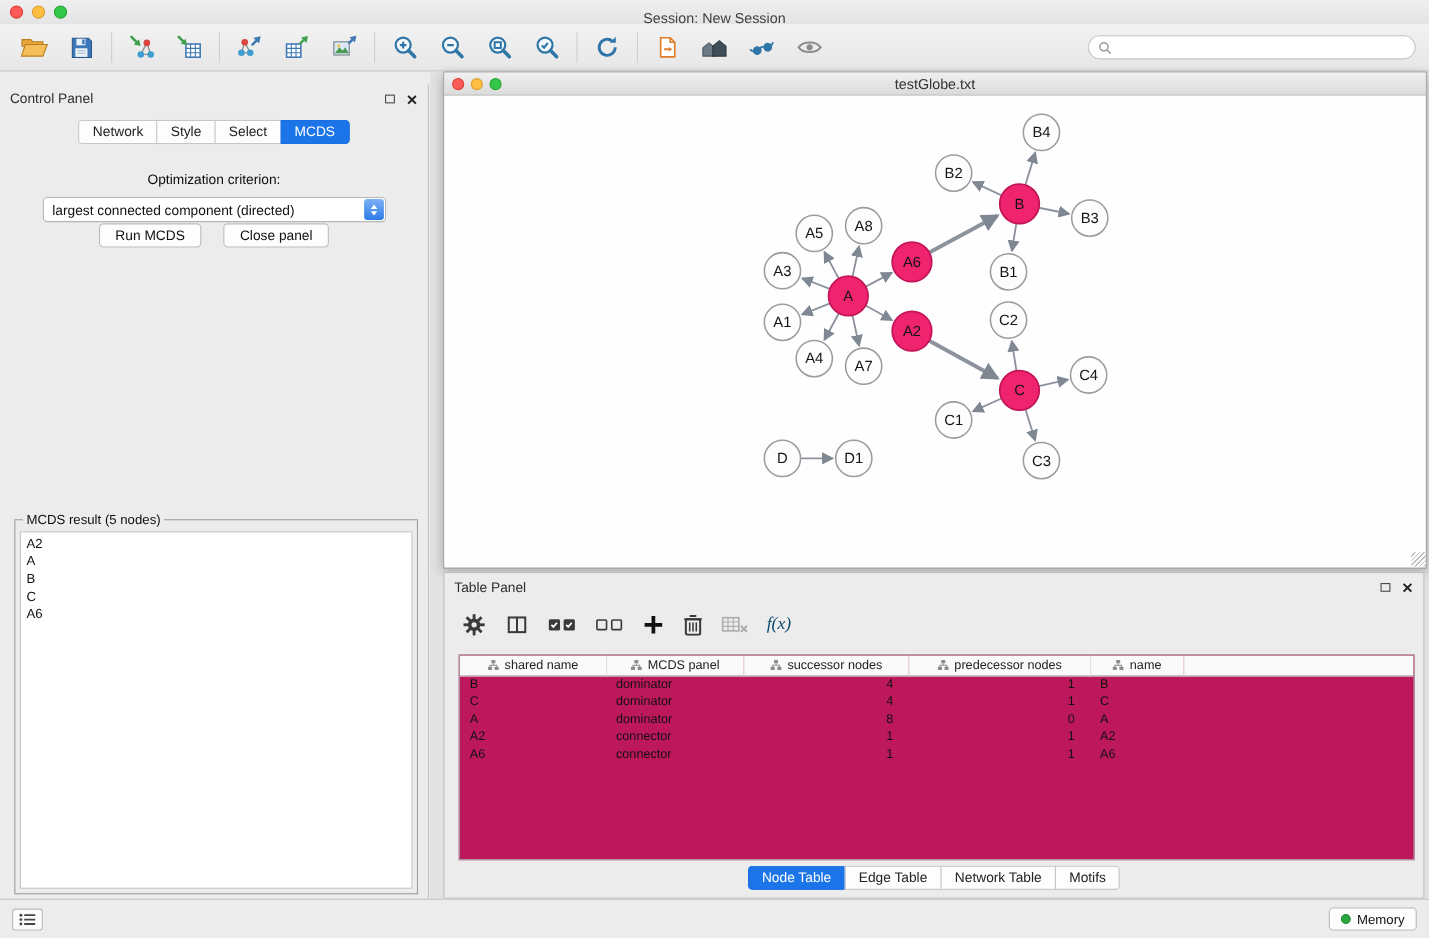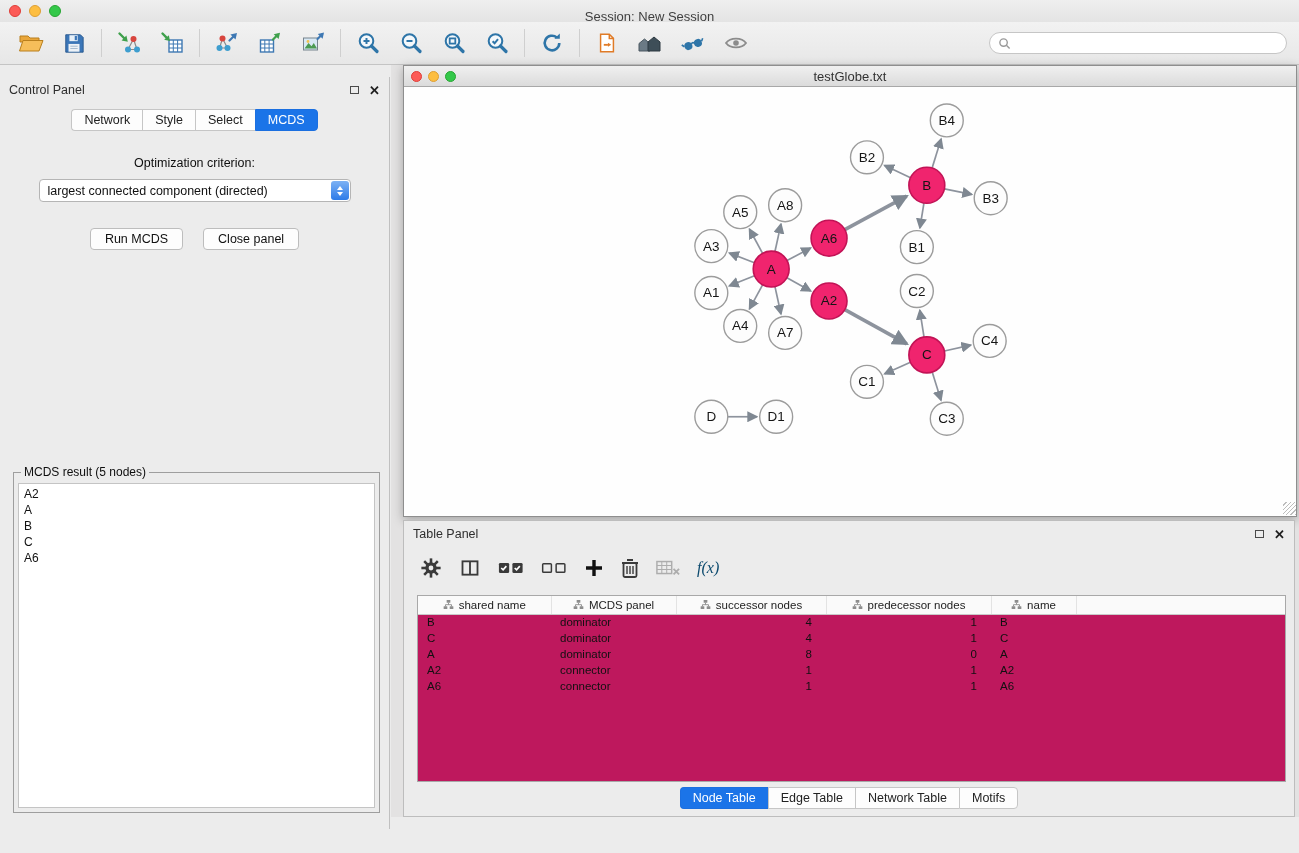--- a/index.html
+++ b/index.html
@@ -40,21 +40,21 @@
   .cp-tabs{margin-top:6px}
   .seg-tab{font-size:12.5px;padding:3px 12px;background:#FDFDFD;border:1px solid #C6C6C6;border-right:none;color:#222}
   .seg-tab:first-child{border-radius:4px 0 0 4px}
   .seg-tab:last-child{border-right:1px solid #C6C6C6;border-radius:0 4px 4px 0}
   .seg-tab.active{background:#1B74E8;border-color:#1B6FE0;color:#fff}
   .opt-label{margin-top:25px;text-align:center;font-size:12.5px;color:#0E0E0E}
   .combo{margin:9px auto 0;width:312px;height:23px;background:#fff;border:1px solid #B5B5B5;border-radius:4px;display:flex;align-items:center;font-size:12.5px;color:#111;padding-left:8px;position:relative}
   .combo-stepper{position:absolute;right:1px;top:1px;bottom:1px;width:18px;border-radius:3px;background:linear-gradient(#7CB1F4,#2D7BE8);display:flex;flex-direction:column;align-items:center;justify-content:center;gap:2px}
   .arrow-up{width:0;height:0;border-left:3.5px solid transparent;border-right:3.5px solid transparent;border-bottom:4px solid #fff}
   .arrow-down{width:0;height:0;border-left:3.5px solid transparent;border-right:3.5px solid transparent;border-top:4px solid #fff}
-  .btn-row{display:flex;justify-content:center;gap:20px;margin-top:26px}
+  .btn-row{display:flex;justify-content:center;gap:20px;margin-top:1px}
   .pbtn{font-family:inherit;font-size:12.5px;padding:3px 14px;background:#FDFDFD;border:1px solid #BDBDBD;border-radius:4px;color:#111}
   .result-box{position:absolute;left:13px;right:9px;top:388px;bottom:16px;border:1px solid #9E9E9E;padding:4px;background:#ECECEC}
   .result-box legend{font-size:12px;padding:0 3px;margin-left:3px;color:#0E0E0E}
   .result-list{width:100%;height:100%;background:#fff;border:1px solid #C4C4C4;overflow:auto;padding:2px 5px}
   .result-item{font-size:12px;line-height:16px;color:#111}
 
   
   .net-window{position:absolute;left:12px;top:0;right:2px;height:452px;background:#fff;border:1px solid #8E8E8E;box-shadow:0 3px 10px rgba(0,0,0,.28)}
   .inner-titlebar{height:21px;background:linear-gradient(#F0F0F0,#DBDBDB);border-bottom:1px solid #A8A8A8;position:relative;display:flex;align-items:center;justify-content:center;font-size:13px;color:#333}
   .inner-traffic{position:absolute;left:7px;top:5px;display:flex;gap:6px}
@@ -587,13 +587,29 @@
         <div class="tp-tabs" id="tp-tabs">
             <div class="seg-tab active">Node Table</div>
             <div class="seg-tab">Edge Table</div>
             <div class="seg-tab">Network Table</div>
             <div class="seg-tab">Motifs</div>
           </div>
       </div>
     </div>
   </div>
 
+  <div class="statusbar">
+    <span class="list-btn">
+      <svg width="16" height="12" viewBox="0 0 16 12">
+        <circle cx="2" cy="2" r="1.3" fill="#444"></circle>
+          <path d="M5 2h10" stroke="#444" stroke-width="1.6"></path>
+        <circle cx="2" cy="6" r="1.3" fill="#444"></circle>
+          <path d="M5 6h10" stroke="#444" stroke-width="1.6"></path>
+        <circle cx="2" cy="10" r="1.3" fill="#444"></circle>
+          <path d="M5 10h10" stroke="#444" stroke-width="1.6"></path>
+      </svg>
+    </span>
+    <button class="memory-btn">
+      <span class="memory-dot"></span>
+      <span>Memory</span>
+    </button>
+  </div>
 </div>
 
 </body></html>

